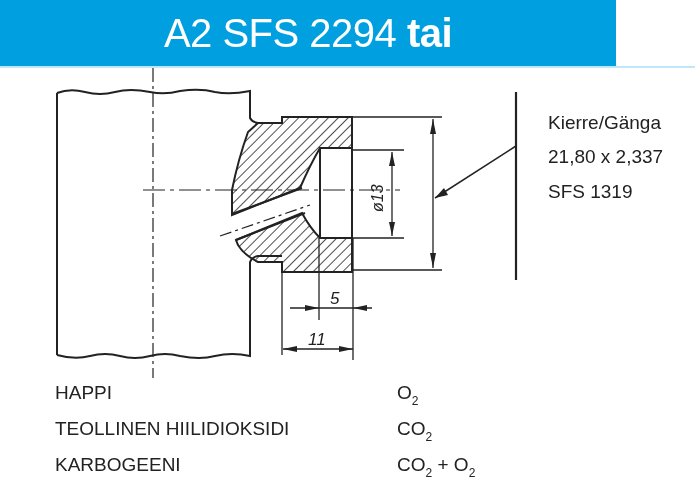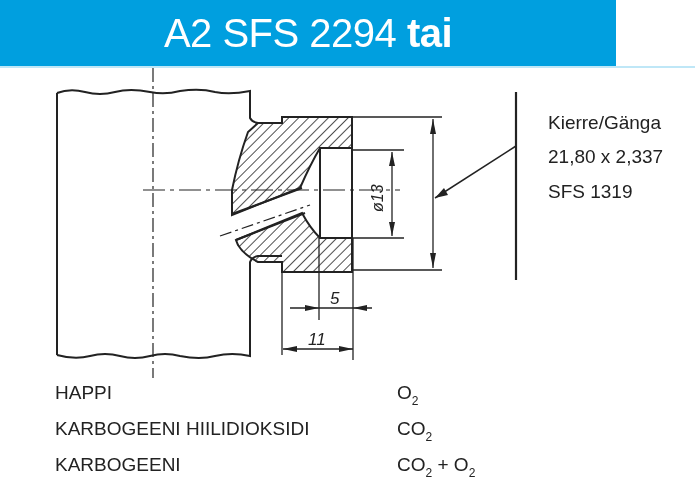--- a/index.html
+++ b/index.html
@@ -86,19 +86,19 @@
 
 <div class="spec" style="top:112px;">Kierre/Gänga</div>
 <div class="spec" style="top:146px;">21,80 x 2,337</div>
 <div class="spec" style="top:181px;">SFS 1319</div>
 
 <div class="gas-row" style="top:382px;">
   <span class="name">HAPPI</span>
   <span class="formula"><span>O</span><span class="sub">2</span></span>
 </div>
 <div class="gas-row" style="top:418px;">
-  <span class="name">KARBOGEENI HIILIDIOKSIDI</span>
+  <span class="name">TEOLLINEN HIILIDIOKSIDI</span>
   <span class="formula"><span>CO</span><span class="sub">2</span></span>
 </div>
 <div class="gas-row" style="top:454px;">
   <span class="name">KARBOGEENI</span>
   <span class="formula"><span>CO</span><span class="sub">2</span><span style="white-space:pre"> + </span><span>O</span><span class="sub">2</span></span>
 </div>
 
 </body></html>

